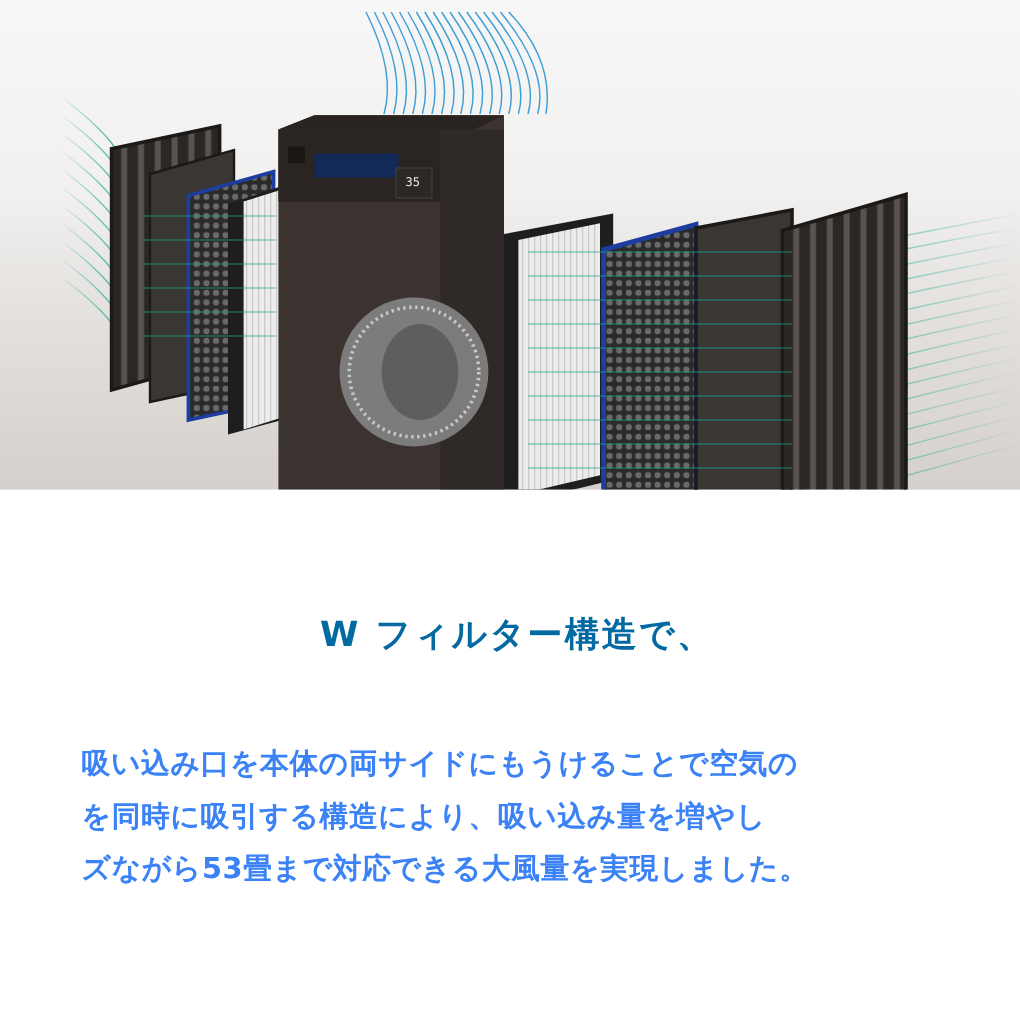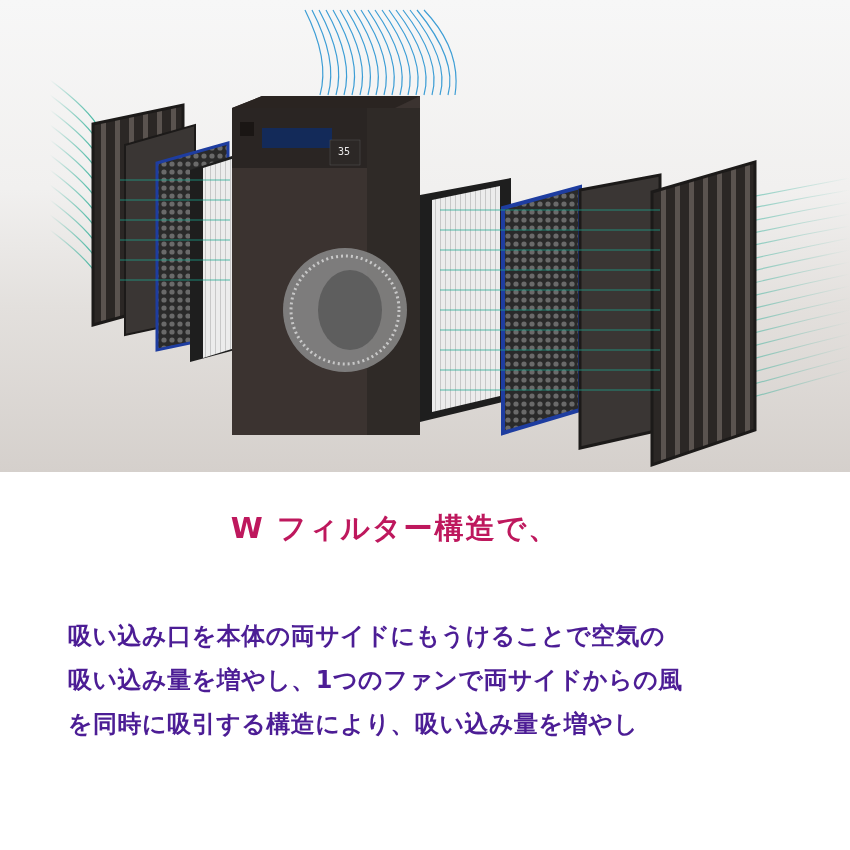--- a/index.html
+++ b/index.html
@@ -1,23 +1,23 @@
 <!DOCTYPE html>
 <html><head>
 <meta charset="utf-8">
 <style>
   html, body { margin:0; padding:0; }
   body { width:850px; height:850px; background:#ffffff; overflow:hidden; position:relative;
          font-family:"DejaVu Sans", "Liberation Sans", sans-serif; }
-  .hero { position:absolute; left:0; top:0; width:850px; height:472px; overflow:hidden;
+  .hero { position:absolute; left:0; top:0; width:850px; height:408px; overflow:hidden;
           background:linear-gradient(180deg,#f7f7f7 0%,#f1f0ef 40%,#e3e0dd 65%,#d5d0cc 100%); }
   .hero svg { position:absolute; left:0; top:0; }
   .headline { position:absolute; left:0; width:790px; text-align:center; top:506px;
-              color:#be185d; font-weight:bold; font-size:29px; line-height:44px; letter-spacing:2px; }
-  .body-text { position:absolute; left:68px; top:614px; width:720px; color:#4c1d95;
+              color:#0369a1; font-weight:bold; font-size:29px; line-height:44px; letter-spacing:2px;padding-left:36px; }
+  .body-text { position:absolute; left:68px; top:614px; width:720px; color:#3b82f6;
                font-weight:bold; font-size:24px; line-height:44px; letter-spacing:0.5px; }
   .body-text div { white-space:nowrap; }
 </style>
 </head>
 <body>
 
 <div class="hero">
   <svg width="850" height="472" viewBox="0 0 850 472">
     <defs>
       <linearGradient id="tealFadeL" x1="0" x2="1">
@@ -162,15 +162,15 @@
     </g>
   </svg>
 </div>
 
 <div class="headline">
   <div>W フィルター構造で、</div>
 </div>
 
 <div class="body-text">
   <div>吸い込み口を本体の両サイドにもうけることで空気の</div>
-  <div>吸い込み量を増やし、1つのファンで両サイドからの風</div>
   <div>を同時に吸引する構造により、吸い込み量を増やし</div>
+  <div>ズながら53畳まで対応できる大風量を実現しました。</div>
 </div>
 
 </body></html>

